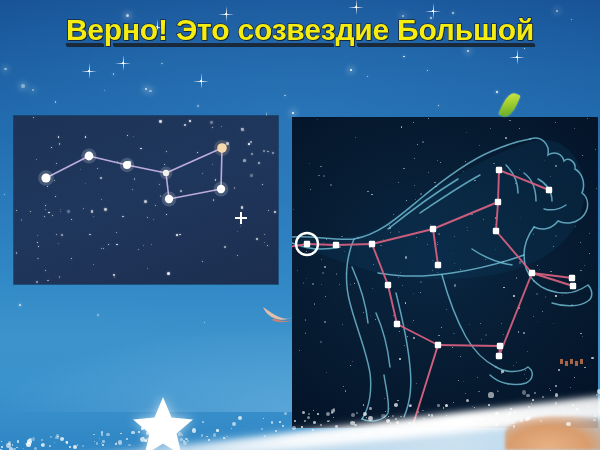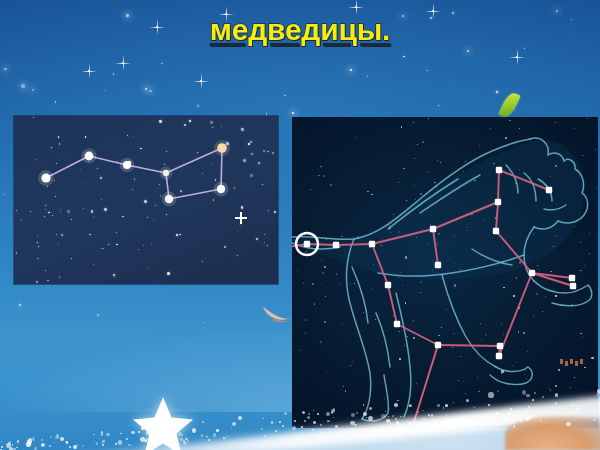--- a/index.html
+++ b/index.html
@@ -229,21 +229,21 @@
       <div class="sparkle4" style="left: 355px; top: 6px;"></div>
       <div class="sparkle4" style="left: 88px; top: 70px;"></div>
       <div class="sparkle4" style="left: 265px; top: 118px;"></div>
       <div class="sparkle4" style="left: 516px; top: 56px;"></div>
       <div class="sparkle4" style="left: 432px; top: 10px;"></div>
       <div class="sparkle4" style="left: 200px; top: 80px;"></div>
       <div class="sparkle4" style="left: 122px; top: 62px;"></div>
     </div>
 
   <div class="title-block">
-    <span class="title-line">медведицы.</span>
+    <span class="title-line">Верно! Это созвездие Большой</span>
   </div>
 
   <div class="chart-left">
     <div class="starfield" id="left-stars">
         <div class="star" style="left: 219.5px; top: 71.3px; width: 1.6px; height: 1.6px; opacity: 0.41;"></div>
         <div class="star" style="left: 128.6px; top: 129.4px; width: 1.1px; height: 1.1px; opacity: 0.4;"></div>
         <div class="star" style="left: 166.4px; top: 74.3px; width: 1.7px; height: 1.7px; opacity: 0.54;"></div>
         <div class="star" style="left: 32px; top: 63.7px; width: 1.6px; height: 1.6px; opacity: 0.72;"></div>
         <div class="star" style="left: 44.8px; top: 160.3px; width: 1.7px; height: 1.7px; opacity: 0.41;"></div>
         <div class="star" style="left: 165px; top: 117.7px; width: 1.5px; height: 1.5px; opacity: 0.8;"></div>

